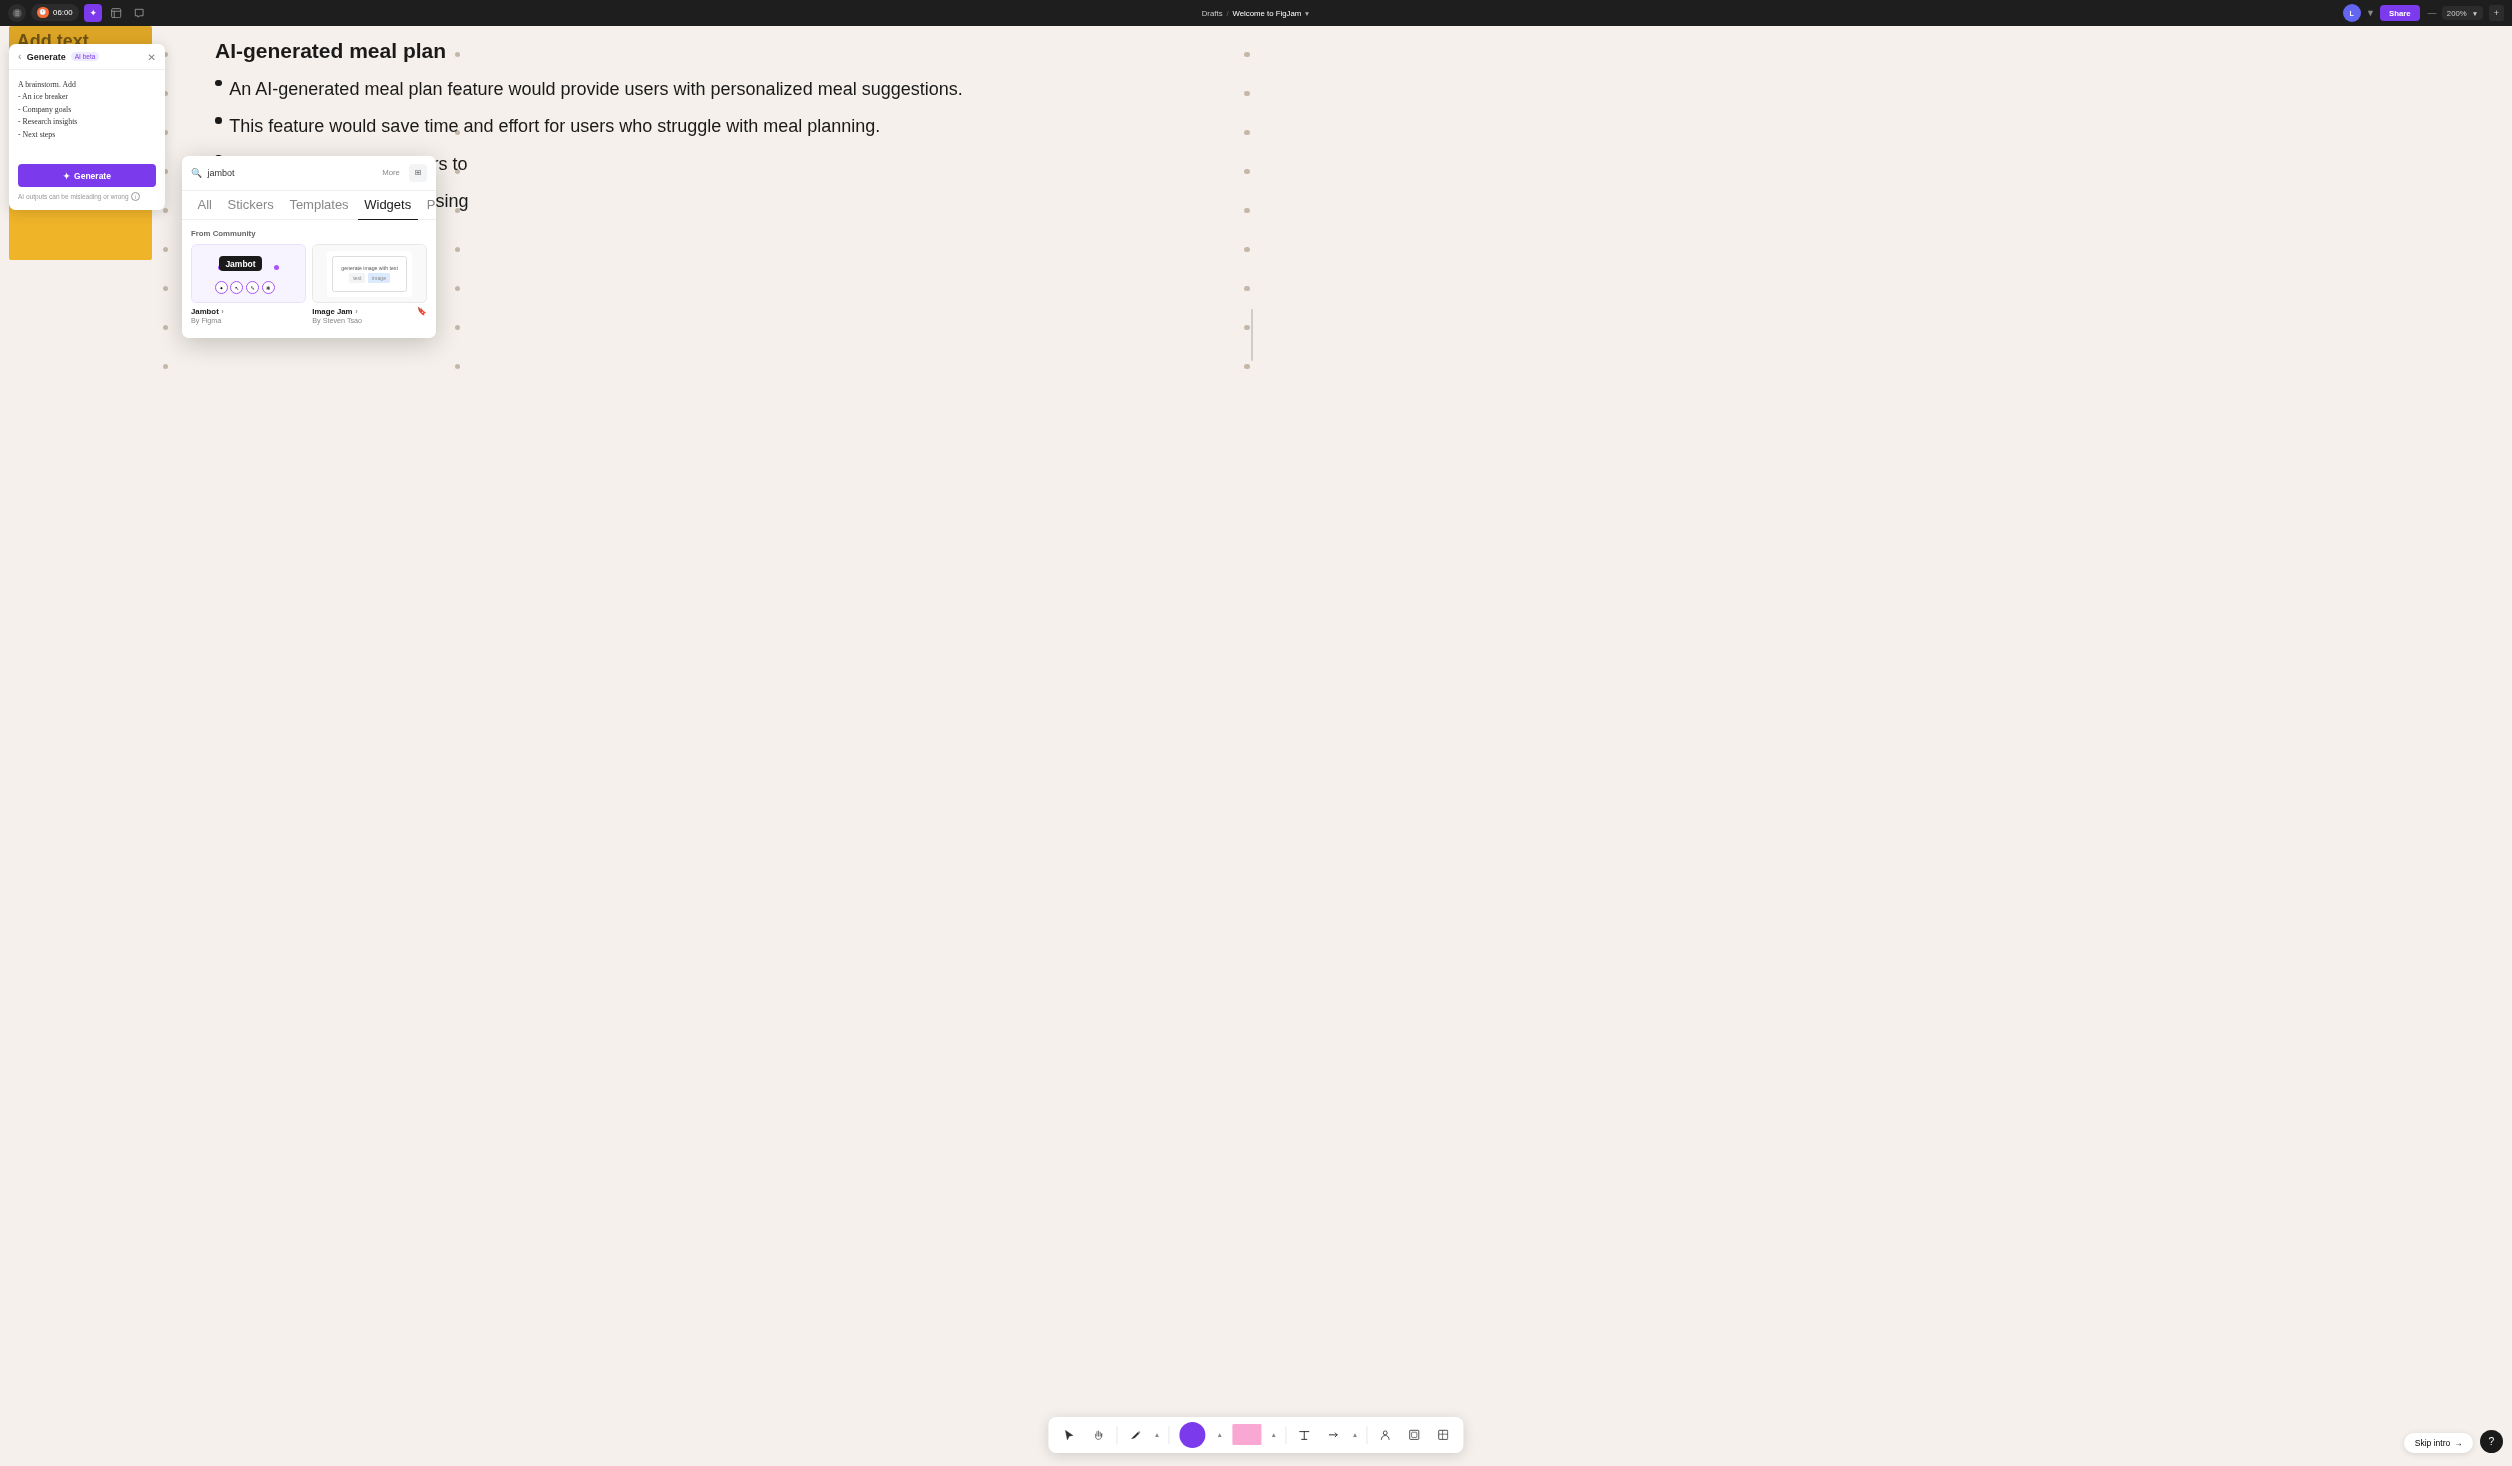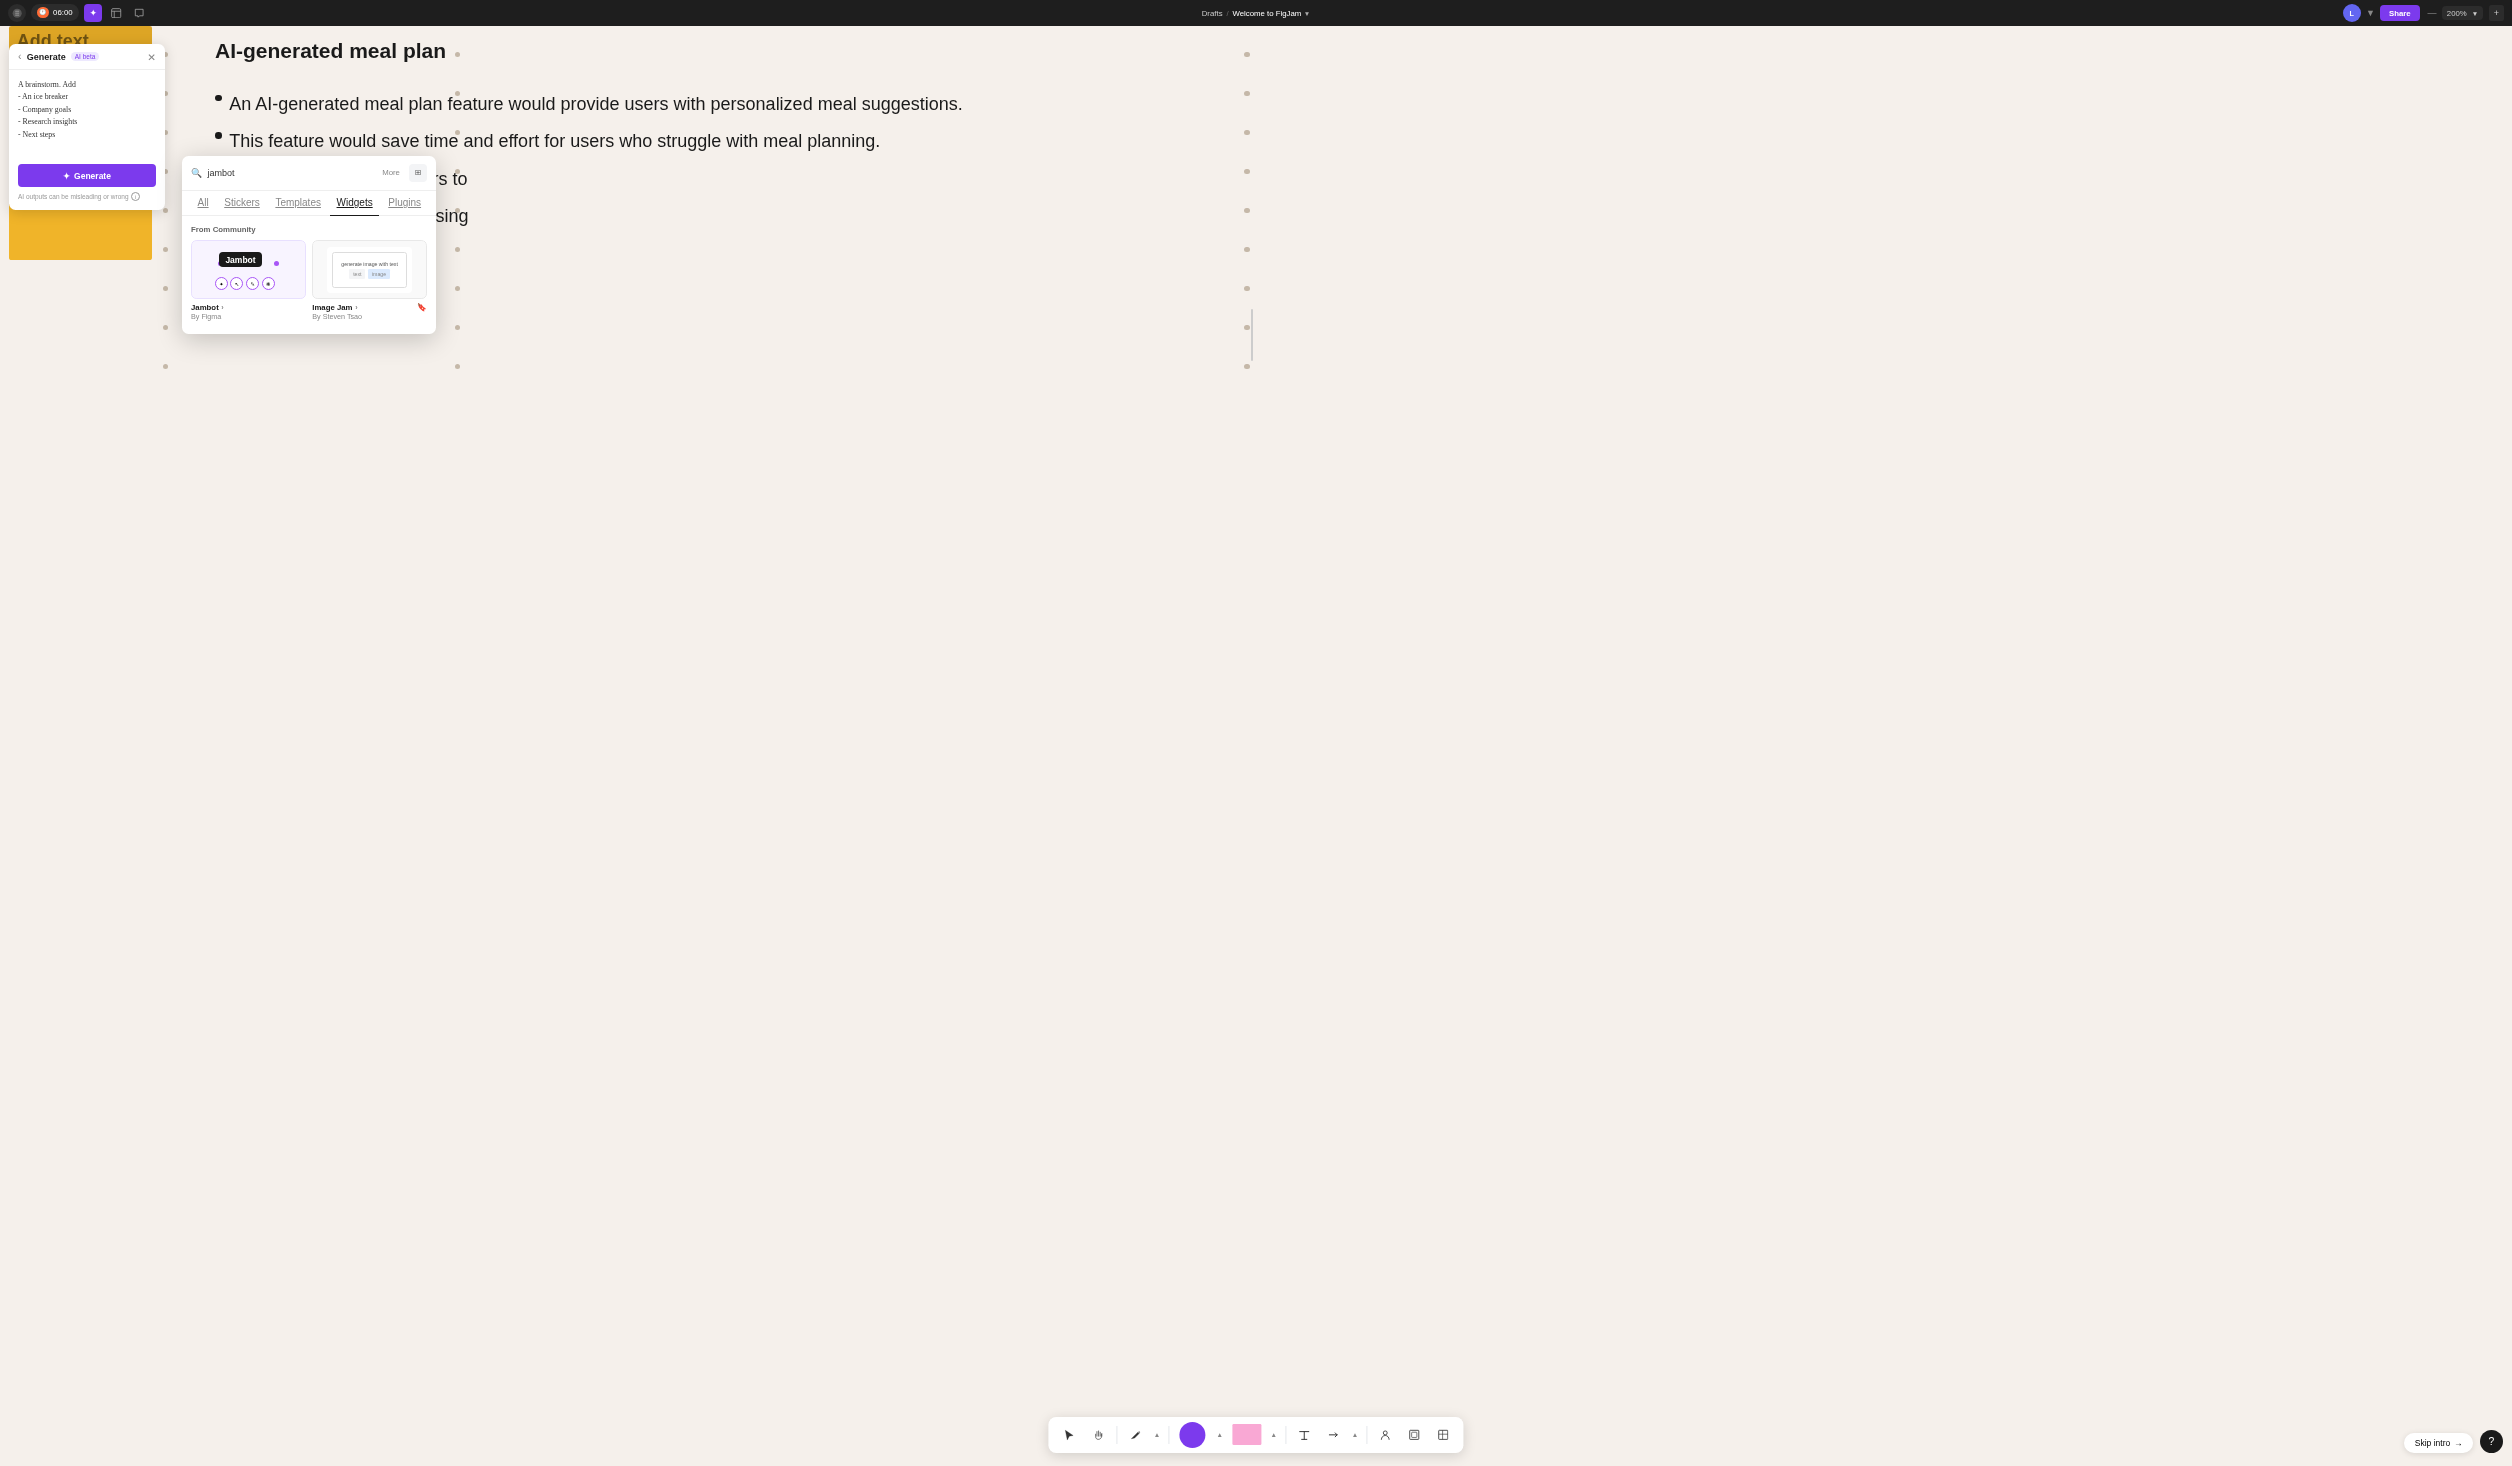--- a/index.html
+++ b/index.html
@@ -193,21 +193,21 @@
       top: 0;
       left: 176px;
       right: 19.5px;
       padding: 13px 39px;
       font-size: 18px;
       color: #1a1a1a;
     }
     .doc-title {
       font-size: 21px;
       font-weight: 700;
-      margin-bottom: 28px;
+      margin-bottom: 13px;
       color: #1a1a1a;
     }
     .doc-bullet {
       display: flex;
       gap: 7.8px;
       margin-bottom: 10.4px;
       line-height: 1.5;
     }
     .bullet-dot {
       margin-top: 3.9px;
@@ -374,27 +374,26 @@
       color: #666;
     }
     .search-tabs {
       display: flex;
       padding: 0 9px;
       border-bottom: 0.7px solid #eee;
       gap: 2.6px;
     }
     .search-tab {
       padding: 6.5px 6.5px;
-      font-size: 10px;
+      font-size: 13px;
       color: #888;
       cursor: pointer;
       border-bottom: 1.3px solid transparent;
       margin-bottom: -0.7px;
       font-weight: 500;
-      text-decoration: underline;
     }
     .search-tab.active {
       color: #1a1a1a;
       border-bottom-color: #1a1a1a;
     }
     .search-results {
       padding: 9px;
     }
     .from-community {
       font-size: 7.8px;

